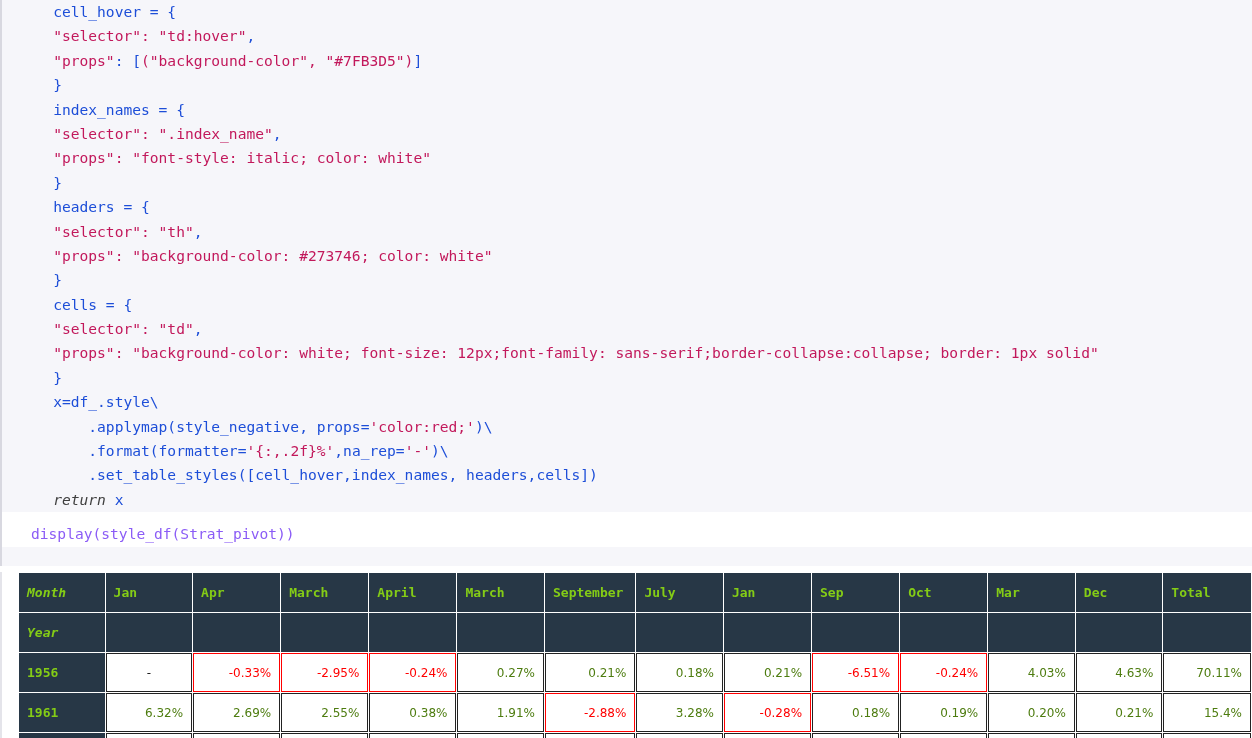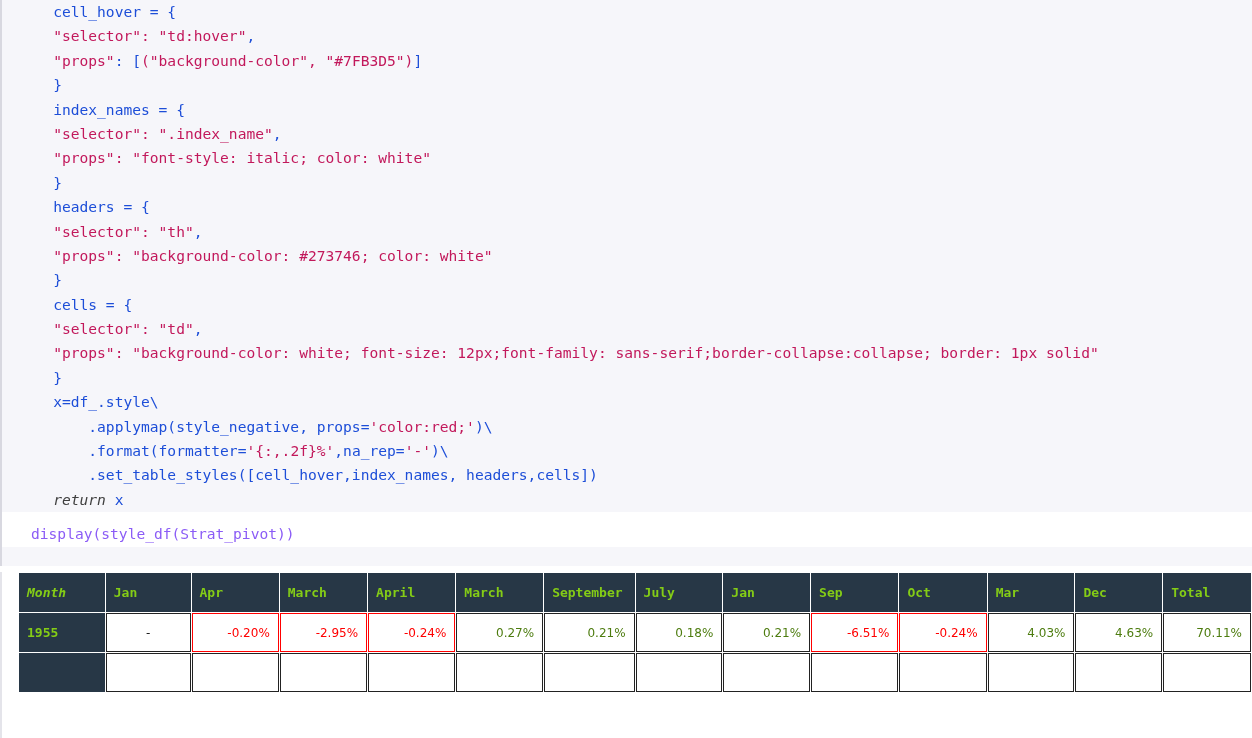--- a/index.html
+++ b/index.html
@@ -158,39 +158,71 @@
             <th>March</th>
             <th>September</th>
             <th>July</th>
             <th>Jan</th>
             <th>Sep</th>
             <th>Oct</th>
             <th>Mar</th>
             <th>Dec</th>
             <th>Total</th>
           </tr>
+        <tr>
+          <th class="index_name">Year</th>
+        <th>&nbsp;</th>
+            <th>&nbsp;</th>
+            <th>&nbsp;</th>
+            <th>&nbsp;</th>
+            <th>&nbsp;</th>
+            <th>&nbsp;</th>
+            <th>&nbsp;</th>
+            <th>&nbsp;</th>
+            <th>&nbsp;</th>
+            <th>&nbsp;</th>
+            <th>&nbsp;</th>
+            <th>&nbsp;</th>
+            <th>&nbsp;</th>
+          </tr>
       </thead>
       <tbody id="tbody">
           <tr>
-            <th class="row-head">1955</th>
+            <th class="row-head">1956</th>
             <td class="na">-</td>
-            <td class="neg">-0.20%</td>
+            <td class="neg">-0.33%</td>
             <td class="neg">-2.95%</td>
             <td class="neg">-0.24%</td>
             <td class="">0.27%</td>
             <td class="">0.21%</td>
             <td class="">0.18%</td>
             <td class="">0.21%</td>
             <td class="neg">-6.51%</td>
             <td class="neg">-0.24%</td>
             <td class="">4.03%</td>
             <td class="">4.63%</td>
             <td class="">70.11%</td>
           </tr>
           <tr>
+            <th class="row-head">1961</th>
+            <td class="">6.32%</td>
+            <td class="">2.69%</td>
+            <td class="">2.55%</td>
+            <td class="">0.38%</td>
+            <td class="">1.91%</td>
+            <td class="neg">-2.88%</td>
+            <td class="">3.28%</td>
+            <td class="neg">-0.28%</td>
+            <td class="">0.18%</td>
+            <td class="">0.19%</td>
+            <td class="">0.20%</td>
+            <td class="">0.21%</td>
+            <td class="">15.4%</td>
+          </tr>
+          <tr>
             <th class="row-head">&nbsp;</th>
             <td>&nbsp;</td>
             <td>&nbsp;</td>
             <td>&nbsp;</td>
             <td>&nbsp;</td>
             <td>&nbsp;</td>
             <td>&nbsp;</td>
             <td>&nbsp;</td>
             <td>&nbsp;</td>
             <td>&nbsp;</td>

